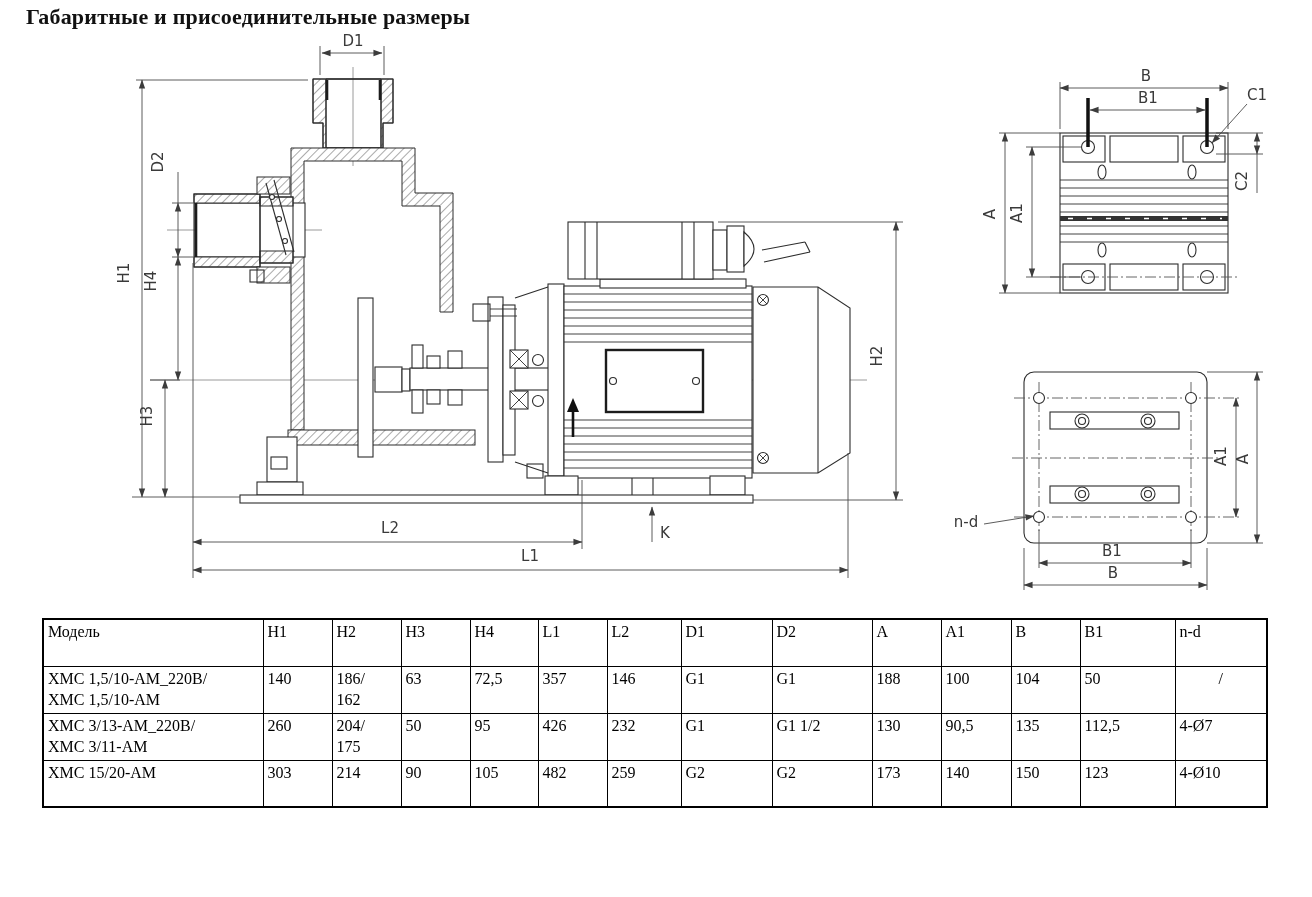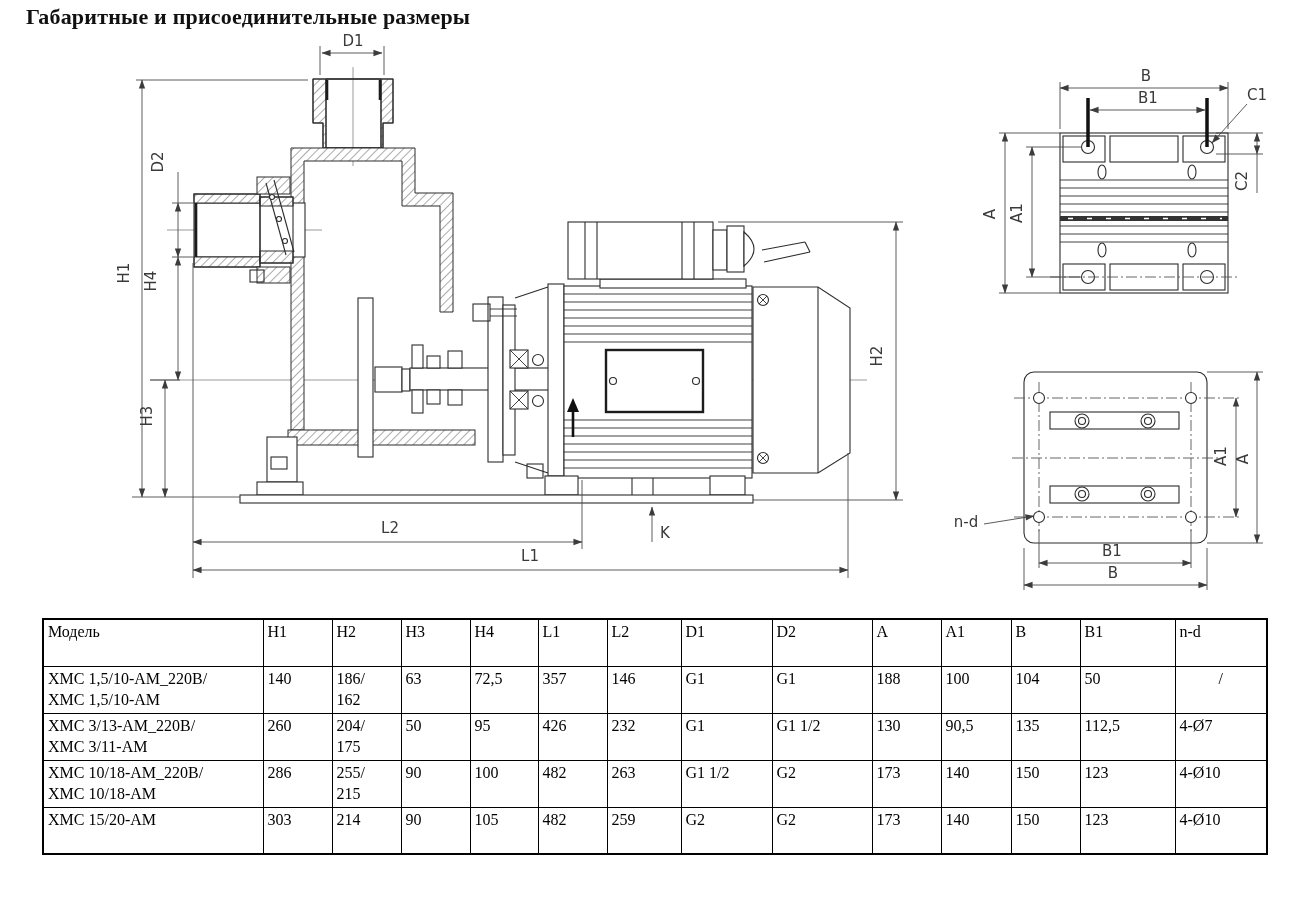--- a/index.html
+++ b/index.html
@@ -405,38 +405,20 @@
         <td>232</td>
         <td>G1</td>
         <td>G1 1/2</td>
         <td>130</td>
         <td>90,5</td>
         <td>135</td>
         <td>112,5</td>
         <td>4-Ø7</td>
       </tr>
       <tr>
-        <td>ХМС 10/18-АМ_220В/
-ХМС 10/18-АМ</td>
-        <td>286</td>
-        <td>255/
-215</td>
-        <td>90</td>
-        <td>100</td>
-        <td>482</td>
-        <td>263</td>
-        <td>G1 1/2</td>
-        <td>G2</td>
-        <td>173</td>
-        <td>140</td>
-        <td>150</td>
-        <td>123</td>
-        <td>4-Ø10</td>
-      </tr>
-      <tr>
         <td>ХМС 15/20-АМ</td>
         <td>303</td>
         <td>214</td>
         <td>90</td>
         <td>105</td>
         <td>482</td>
         <td>259</td>
         <td>G2</td>
         <td>G2</td>
         <td>173</td>

